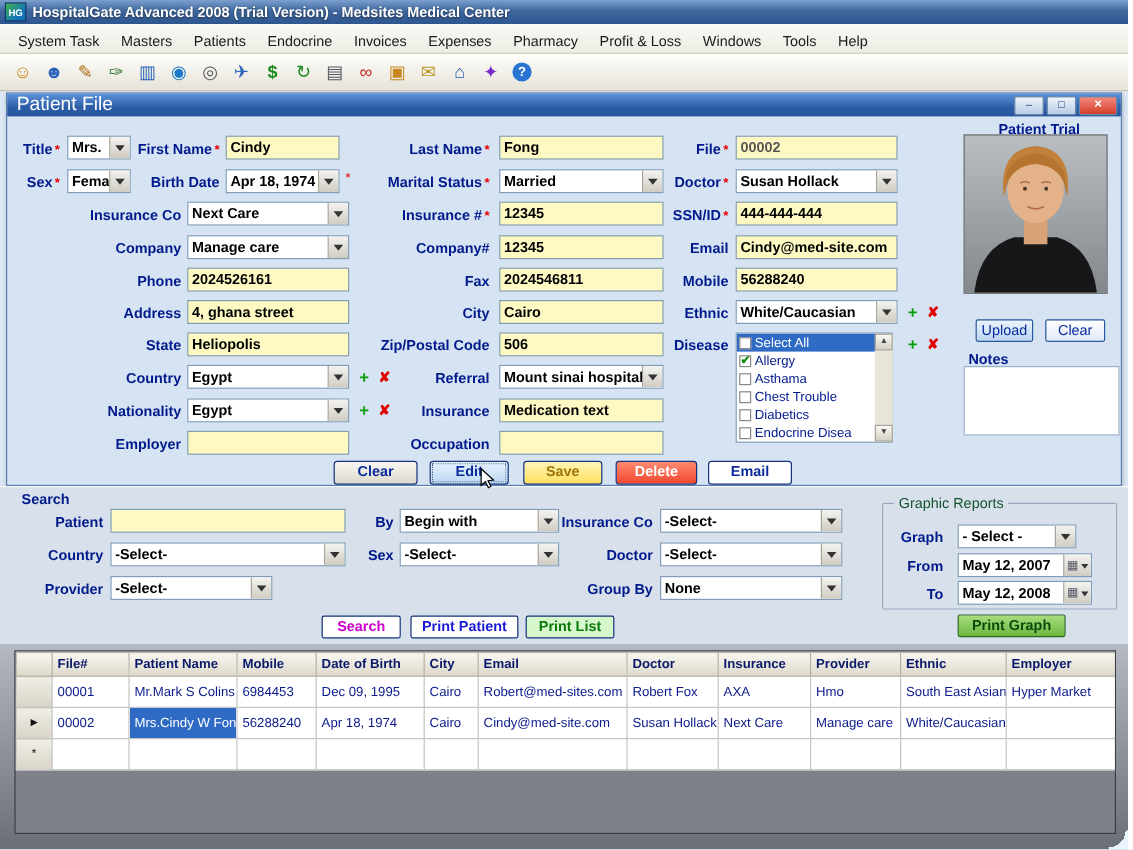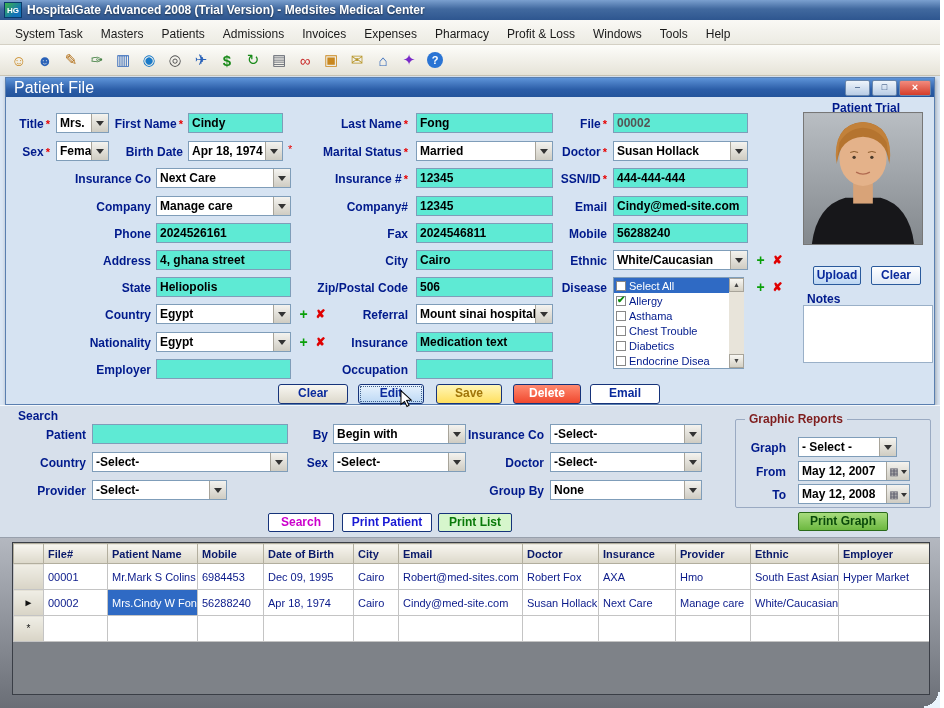--- a/index.html
+++ b/index.html
@@ -28,21 +28,21 @@
   
   .pwin{position:absolute;left:5px;top:77px;width:930px;height:328px;background:#d6e3f2;border:1px solid #5a7fb0;box-shadow:1px 2px 4px rgba(0,0,0,.3);box-sizing:border-box}
   .pwin-title{position:absolute;left:0;top:0;width:100%;height:19px;background:linear-gradient(180deg,#5d93d8,#2c5ea8 60%,#24549c);display:flex;align-items:center;padding:0 3px 0 8px;box-sizing:border-box}
   .pwin-title-text{color:#fff;font-size:16px;font-weight:normal;flex:1}
   .wbtn{width:23px;height:14px;margin-left:2px;background:linear-gradient(#eef4fb,#b9cde6);border:1px solid #6a87ac;border-radius:2px;color:#1a3a6a;font-size:9px;line-height:12px;text-align:center;flex-shrink:0}
   .wbtn.close{background:linear-gradient(#f28b7d,#d43d2a);color:#fff;font-weight:bold;width:30px;font-size:11px}
 
   .lbl{position:absolute;height:18px;line-height:18px;font-size:12px;font-weight:bold;color:#001a8c;text-align:right;white-space:nowrap}
   .clbl{text-align:center}
   .req{color:#e80000;font-style:normal;margin-left:2px;font-size:11px}
-  .txt{position:absolute;height:20px;box-sizing:border-box;border:1px solid #7f9db9;background:#5eead4;font-family:inherit;font-size:12px;font-weight:bold;color:#000;padding:0 3px}
+  .txt{position:absolute;height:20px;box-sizing:border-box;border:1px solid #7f9db9;background:#fef9c3;font-family:inherit;font-size:12px;font-weight:bold;color:#000;padding:0 3px}
   .combo{position:absolute;height:20px;box-sizing:border-box;background:#fff;border:1px solid #7f9db9;display:flex;align-items:center;overflow:hidden}
   .cv{flex:1;font-size:12px;font-weight:bold;color:#000;padding-left:3px;white-space:nowrap;overflow:hidden}
   .ca{width:16px;height:100%;background:linear-gradient(#f4f3ef,#cfccc2);border-left:1px solid #a8a49a;display:flex;align-items:center;justify-content:center;flex-shrink:0}
   .ca::after{content:"";border:4px solid transparent;border-top:5px solid #333;margin-top:5px}
   .mini{position:absolute;width:15px;height:16px;font-size:14px;font-weight:bold;line-height:16px;text-align:center}
   .mini.add{color:#0aa00a}
   .mini.rem{color:#e00000;font-size:12px}
 
   
   .dlist{position:absolute;background:#fff;border:1px solid #7f9db9;box-sizing:border-box;overflow:hidden}
@@ -50,36 +50,36 @@
   .ditem.sel{background:#2f6ac4;color:#fff}
   .cb{width:10px;height:10px;border:1px solid #888;background:#fff;margin-right:3px;flex-shrink:0;position:relative;box-sizing:border-box}
   .cb.checked::after{content:"✔";position:absolute;left:0;top:-3px;color:#0a8a0a;font-size:10px;font-weight:bold}
   .dscroll{position:absolute;width:15px;display:flex;flex-direction:column;background:#e8e4da;box-sizing:border-box}
   .sarr{height:14px;background:linear-gradient(#f8f7f3,#d4d0c4);border:1px solid #a8a49a;font-size:7px;color:#444;text-align:center;line-height:12px;box-sizing:border-box}
   .strack{flex:1}
 
   
   .photo-box{position:absolute;left:797px;top:34px;width:120px;height:133px;border:1px solid #777;background:#9aa0a6;box-sizing:border-box}
   .photo-box svg{display:block;width:100%;height:100%}
-  .pbtn{position:absolute;height:19px;box-sizing:border-box;border:1px solid #2a5a9c;background:linear-gradient(#ffffff,#dfe9f6);color:#0a2a9c;font-size:12px;font-weight:bold;text-align:center;line-height:16px;border-radius:2px}
+  .pbtn{position:absolute;height:19px;box-sizing:border-box;border:1px solid #2a5a9c;background:linear-gradient(#ffffff,#dfe9f6);color:#0a2a9c;font-size:12px;font-weight:normal;text-align:center;line-height:16px;border-radius:2px}
   .pbtn.hl{background:linear-gradient(#eaf3fd,#bcd6f2)}
   .notes-box{position:absolute;left:797px;top:227px;width:130px;height:58px;border:1px solid #9ab0c8;background:#fff;box-sizing:border-box;font-family:inherit;font-size:11px;resize:none}
 
   
   .abtn{position:absolute;height:20px;box-sizing:border-box;border:1px solid #16337a;border-radius:3px;font-size:12px;font-weight:bold;text-align:center;line-height:17px}
   .abtn.clear{background:linear-gradient(#f8f7f2,#dcd8cb);color:#0a2a9c}
   .abtn.edit{background:linear-gradient(#e8f2fd,#bcd8f4);color:#0a2a9c;outline:1px dotted #40618c;outline-offset:-3px}
   .abtn.save{background:linear-gradient(#fff6b8,#ffdf5e);color:#a07508}
   .abtn.delete{background:linear-gradient(#ff8a70,#f0482e);color:#fff}
   .abtn.email{background:#fff;color:#0a2a9c}
 
   
   .search-sec{position:absolute;left:0;top:405px;width:944px;height:133px;background:#d7e0eb;border-top:1px solid #f4f8fc;border-bottom:1px solid #98a0ac;box-sizing:border-box}
   .gbox{position:absolute;left:735px;top:13px;width:196px;height:89px;border:1px solid #9aaac2;border-radius:2px;box-sizing:border-box}
-  .gbox-legend{position:absolute;left:745px;top:6px;background:#d7e0eb;padding:0 4px;font-size:12px;font-weight:bold;color:#7f1d1d;height:14px;line-height:14px}
+  .gbox-legend{position:absolute;left:745px;top:6px;background:#d7e0eb;padding:0 4px;font-size:12px;font-weight:normal;color:#14532d;height:14px;line-height:14px}
   .datebox{position:absolute;height:20px;box-sizing:border-box;background:#fff;border:1px solid #7f9db9;display:flex;align-items:center;overflow:hidden}
   .cal{width:22px;height:100%;background:linear-gradient(#f4f3ef,#cfccc2);border-left:1px solid #a8a49a;display:flex;align-items:center;justify-content:center;font-size:10px;color:#556;flex-shrink:0}
   .cal::after{content:"";border:3px solid transparent;border-top:4px solid #333;margin:4px 0 0 2px}
   .sbtn{position:absolute;height:19px;box-sizing:border-box;border:1px solid #16337a;border-radius:2px;background:#fff;font-size:12px;font-weight:bold;text-align:center;line-height:16px}
   .sbtn.search{color:#cc00cc}
   .sbtn.pp{color:#1a1ad4}
   .sbtn.pl{background:#d6f6cc;color:#0a7a0a}
   .sbtn.pg{background:linear-gradient(#a8dc7e,#6cb840);color:#0a4a0a;border-color:#2a6a1a}
 
   
@@ -101,21 +101,21 @@
 
   <div class="titlebar">
     <span class="logo">HG</span>
     <span class="titlebar-text">HospitalGate Advanced 2008 (Trial Version) - Medsites Medical Center</span>
   </div>
 
   <div class="menubar">
     <span class="menu-item">System Task</span>
     <span class="menu-item">Masters</span>
     <span class="menu-item">Patients</span>
-    <span class="menu-item">Admissions</span>
+    <span class="menu-item">Endocrine</span>
     <span class="menu-item">Invoices</span>
     <span class="menu-item">Expenses</span>
     <span class="menu-item">Pharmacy</span>
     <span class="menu-item">Profit &amp; Loss</span>
     <span class="menu-item">Windows</span>
     <span class="menu-item">Tools</span>
     <span class="menu-item">Help</span>
   </div>
 
   <div class="toolbar">

